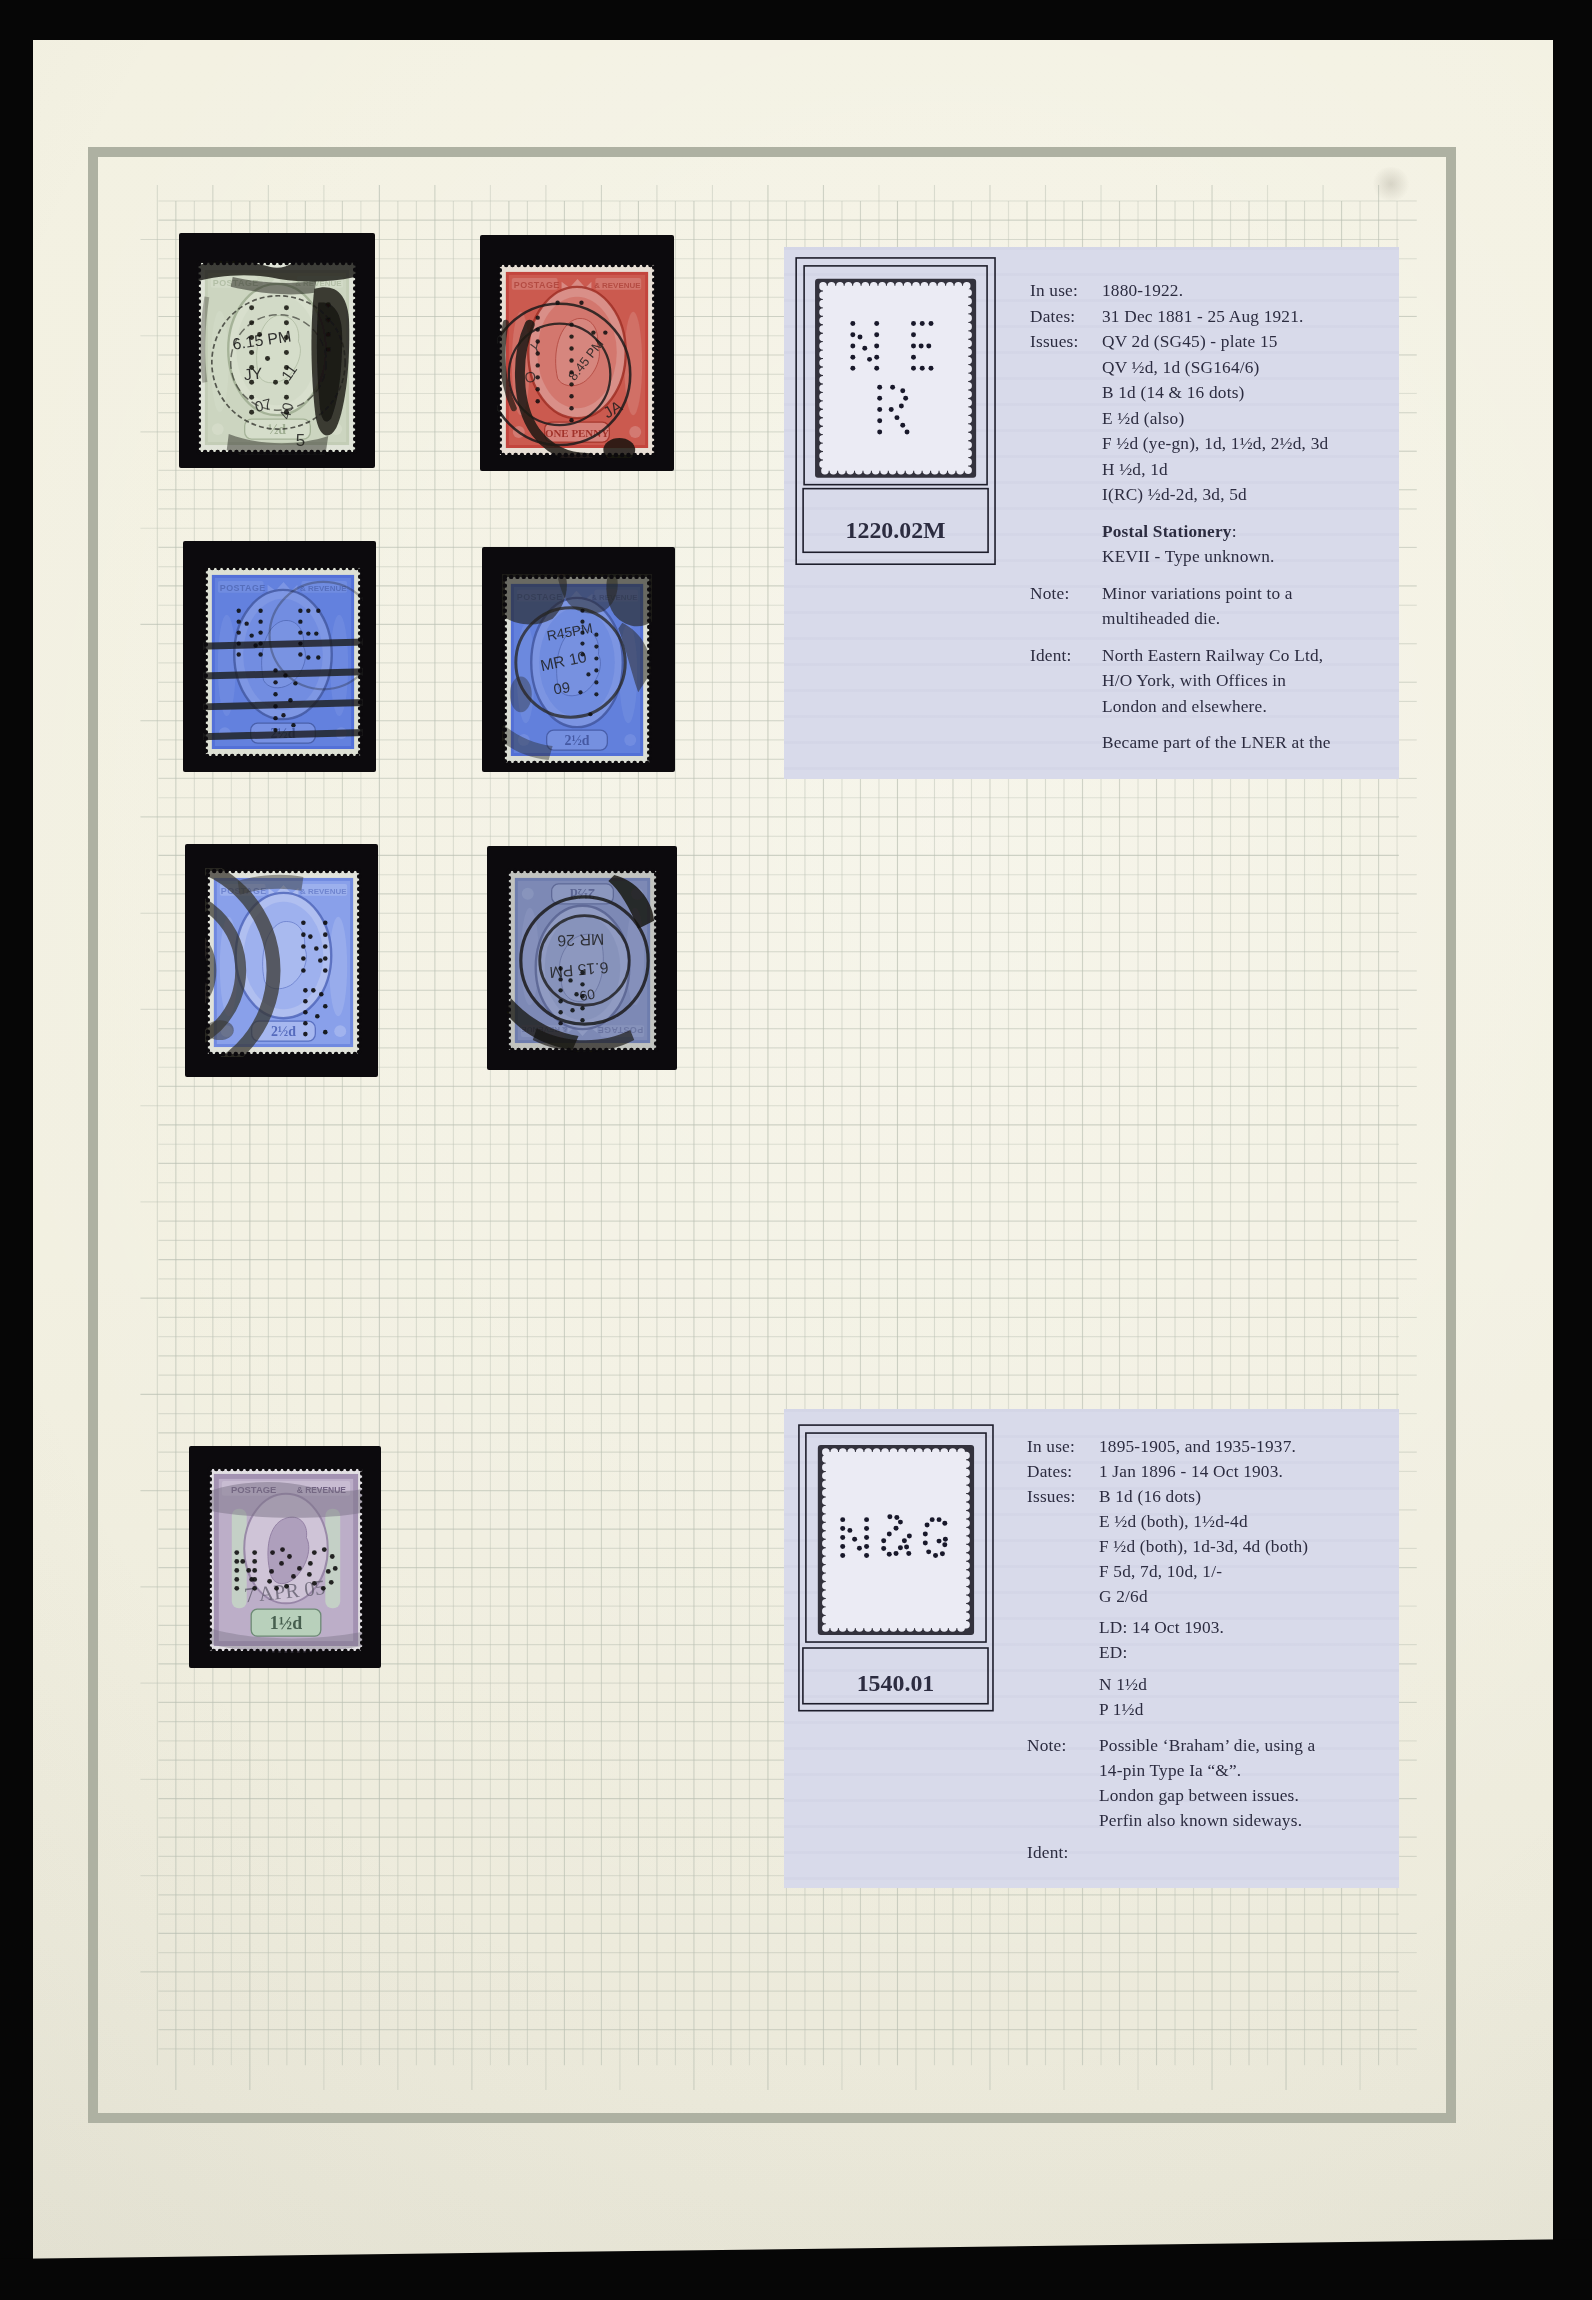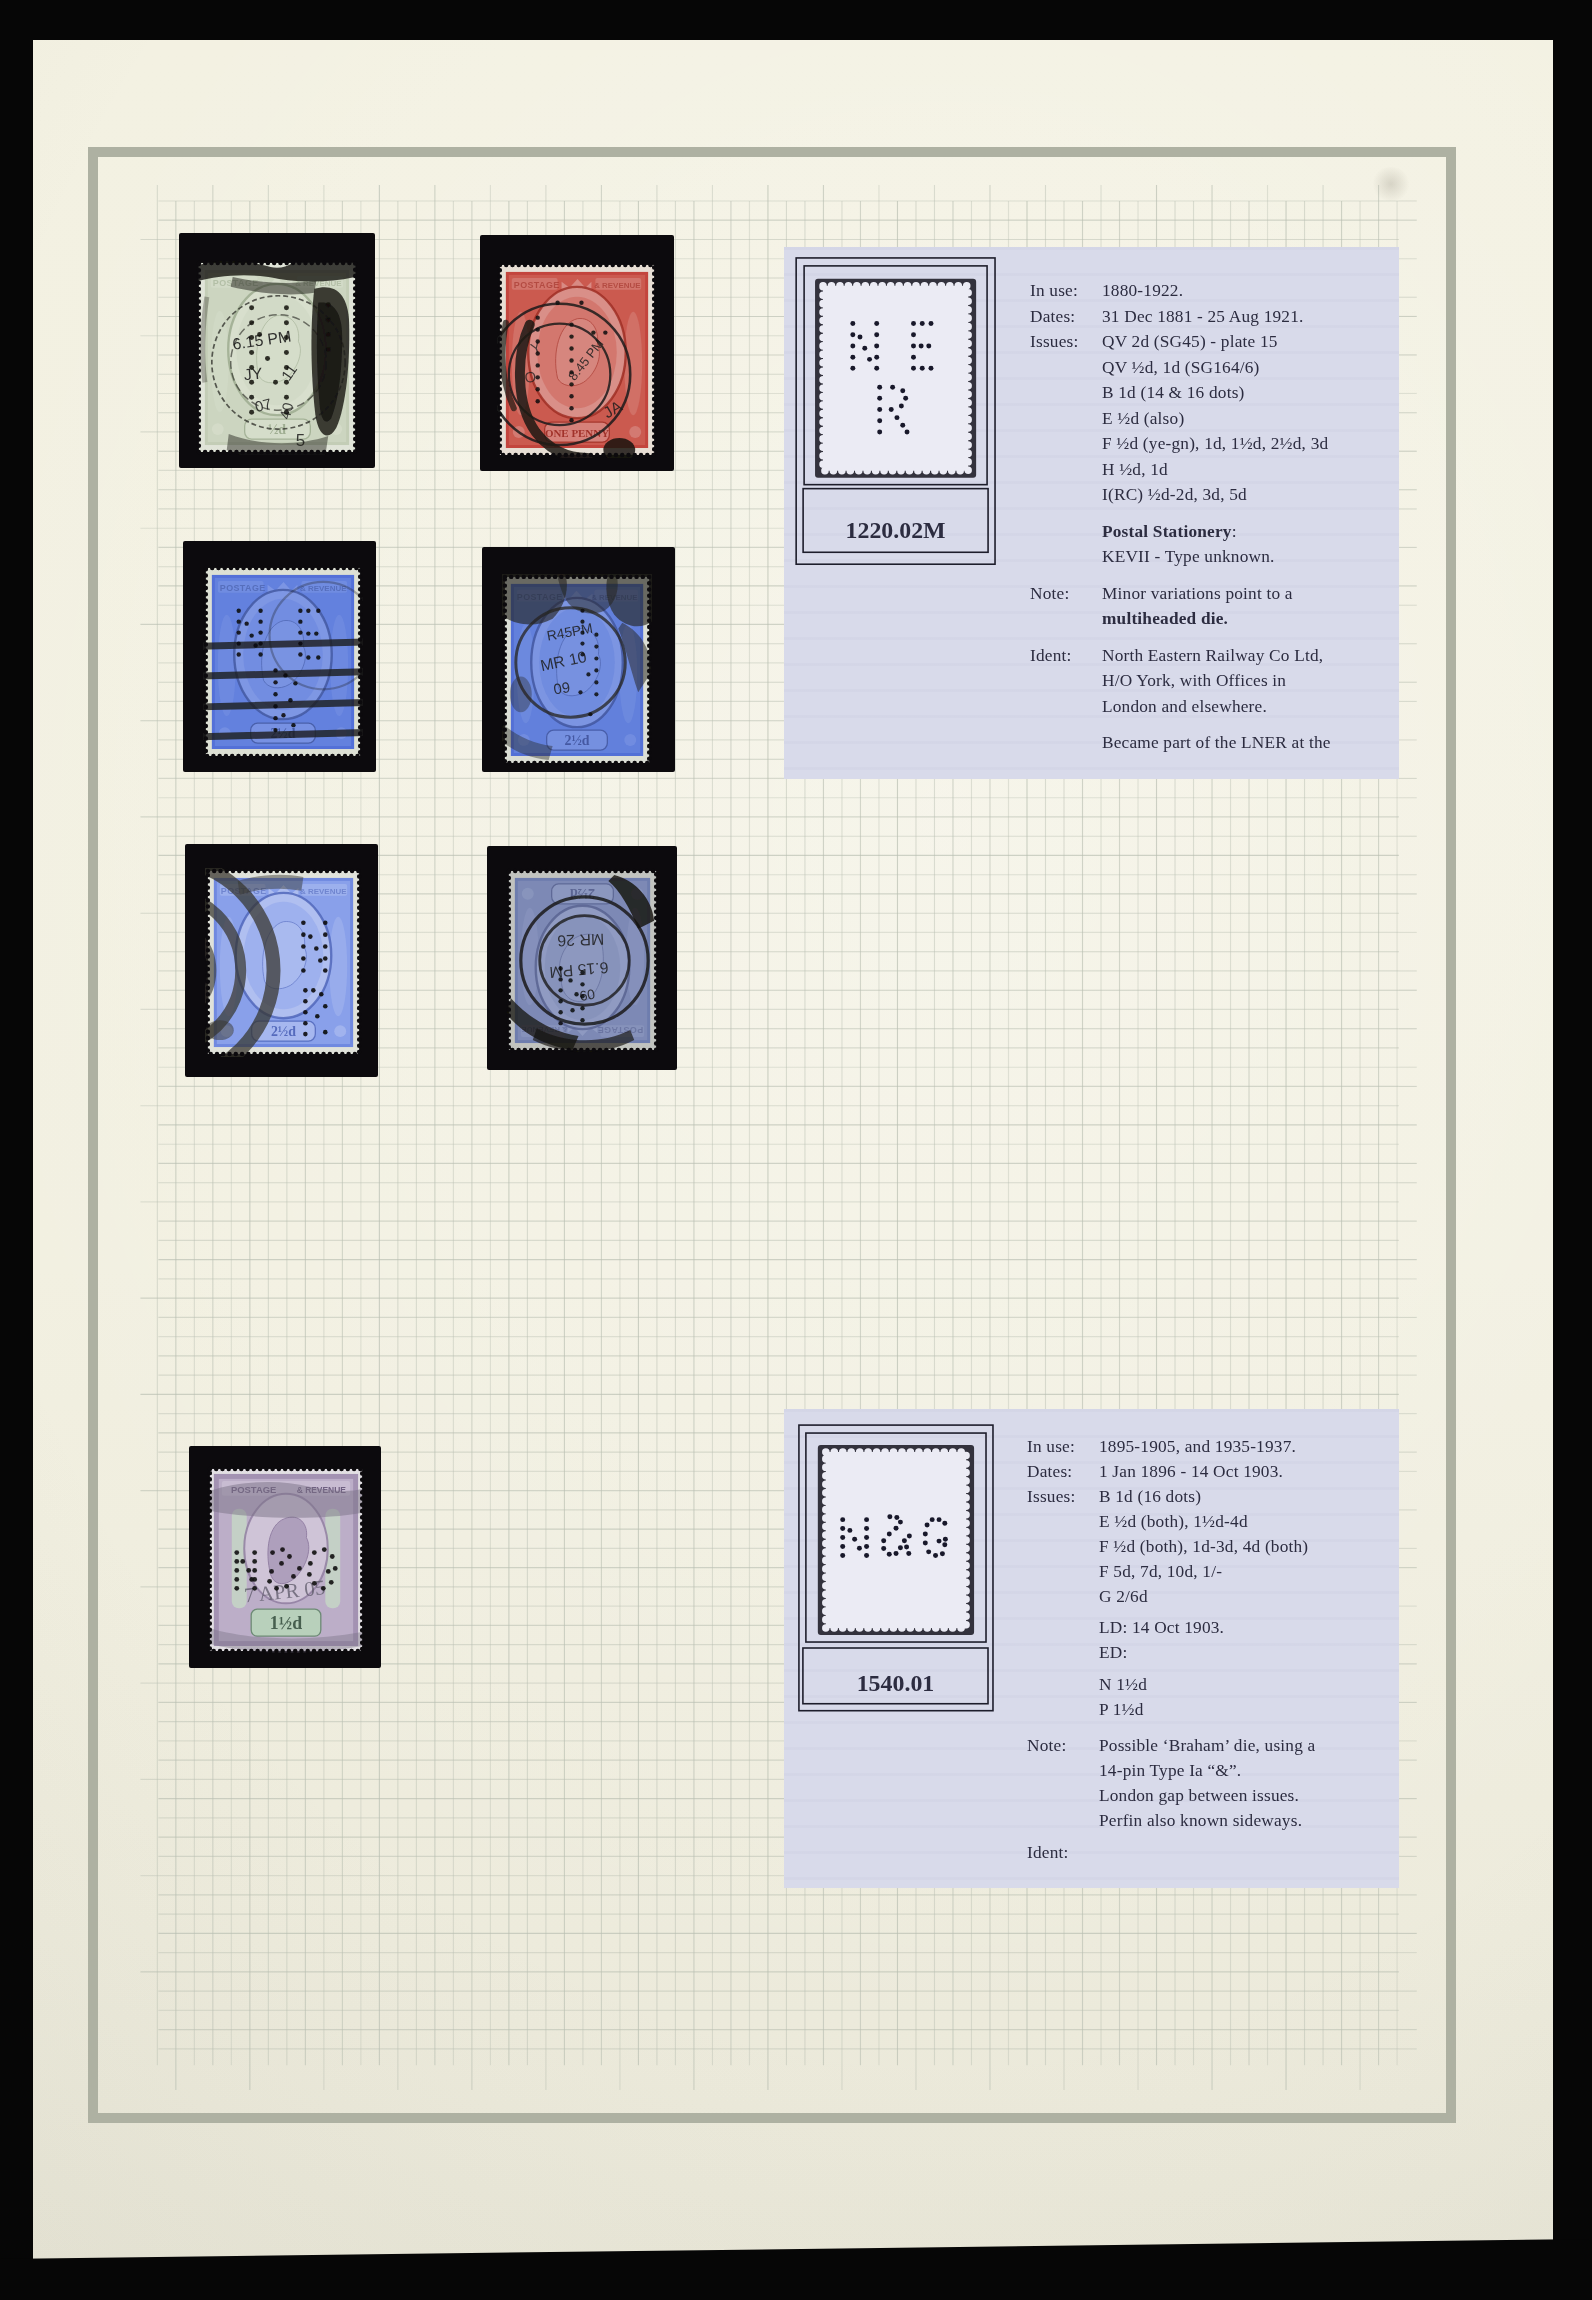--- a/index.html
+++ b/index.html
@@ -305,21 +305,21 @@
     <div style="white-space:nowrap"><span style="margin-left:318px;">B 1d (14 &amp; 16 dots)</span></div>
     <div style="white-space:nowrap"><span style="margin-left:318px;">E ½d (also)</span></div>
     <div style="white-space:nowrap"><span style="margin-left:318px;">F ½d (ye-gn), 1d, 1½d, 2½d, 3d</span></div>
     <div style="white-space:nowrap"><span style="margin-left:318px;">H ½d, 1d</span></div>
     <div style="white-space:nowrap"><span style="margin-left:318px;">I(RC) ½d-2d, 3d, 5d</span></div>
     <div style="height:11px"></div>
     <div style="white-space:nowrap"><span style="margin-left:318px;"><b>Postal Stationery</b>:</span></div>
     <div style="white-space:nowrap"><span style="margin-left:318px;">KEVII - Type unknown.</span></div>
     <div style="height:11px"></div>
     <div style="white-space:nowrap"><span style="position:absolute;left:246px;">Note:</span><span style="margin-left:318px;">Minor variations point to a</span></div>
-    <div style="white-space:nowrap"><span style="margin-left:318px;font-weight:bold;">multiheaded die.</span></div>
+    <div style="white-space:nowrap"><span style="margin-left:318px;">multiheaded die.</span></div>
     <div style="height:11px"></div>
     <div style="white-space:nowrap"><span style="position:absolute;left:246px;">Ident:</span><span style="margin-left:318px;">North Eastern Railway Co Ltd,</span></div>
     <div style="white-space:nowrap"><span style="margin-left:318px;">H/O York, with Offices in</span></div>
     <div style="white-space:nowrap"><span style="margin-left:318px;">London and elsewhere.</span></div>
     <div style="height:11px"></div>
     <div style="white-space:nowrap"><span style="margin-left:318px;">Became part of the LNER at the</span></div>
   </div>
 
 <div class="abs" style="left:784px;top:1409px;width:615px;height:479px;background:#d8daea;"></div>
 <div class="abs" style="left:784px;top:1409px;width:615px;height:479px;background:repeating-linear-gradient(180deg,rgba(110,110,150,0.04) 0 3px,rgba(0,0,0,0) 3px 26px);"></div>

